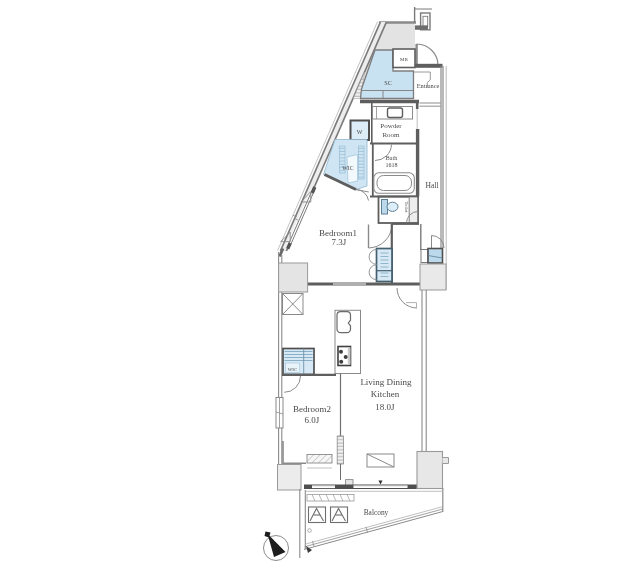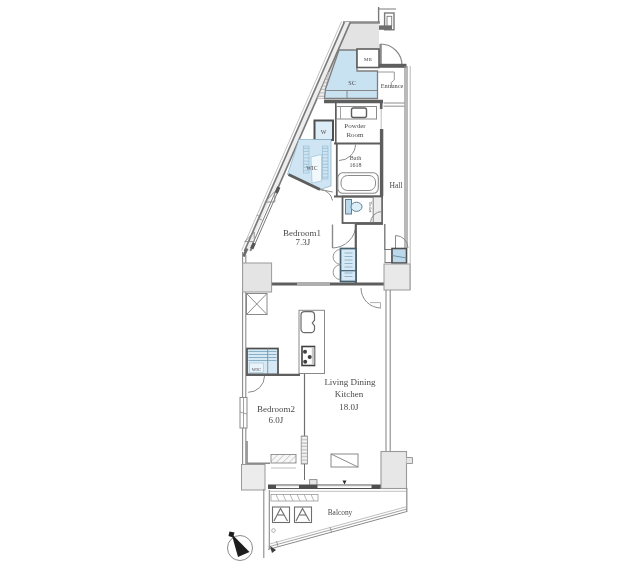--- a/index.html
+++ b/index.html
@@ -1,16 +1,16 @@
 <!DOCTYPE html>
 <html><head>
 <meta charset="utf-8">
 <style>
 html,body{margin:0;padding:0;background:#ffffff;}
-#plan{width:560px;height:569px;position:relative;font-family:"Liberation Serif",serif;}
+#plan{width:560px;height:569px;position:relative;font-family:"Liberation Serif",serif;padding-left:36px;}
 svg{filter:blur(0.35px);}
 text{fill:#4a4a4a;}
 </style>
 </head>
 <body>
 <div id="plan">
 <svg width="640" height="569" viewBox="0 0 640 569" xmlns="http://www.w3.org/2000/svg">
 <defs>
 <pattern id="hatchBlue" width="5" height="5" patternTransform="rotate(45)" patternUnits="userSpaceOnUse">
 <rect width="5" height="5" fill="#cfe5f3"></rect>

